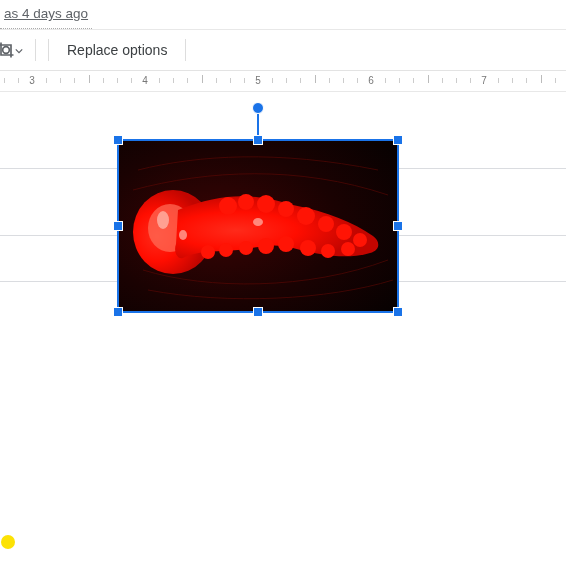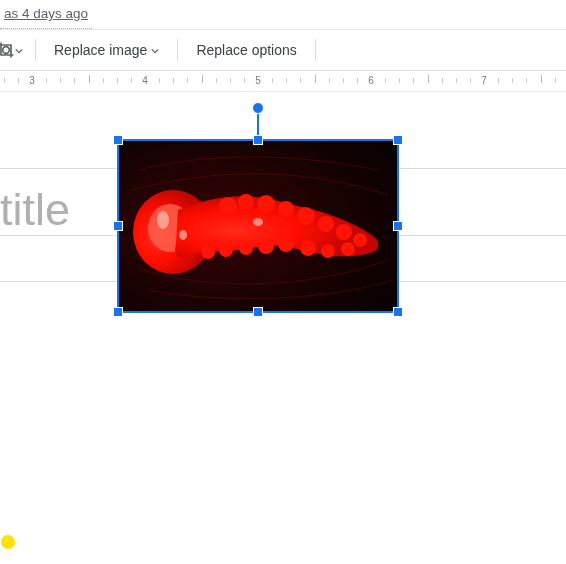--- a/index.html
+++ b/index.html
@@ -217,28 +217,20 @@
         <circle cx="12" cy="12" r="4" stroke="#5f6368" stroke-width="2"></circle>
       </svg>
     </span>
     <span style="margin-left:-1px;">
       <svg width="8" height="8" viewBox="0 0 10 10">
           <path d="M1 3 L5 7 L9 3" stroke="#5f6368" stroke-width="1.5" fill="none"></path>
         </svg>
     </span>
   </div>
   <div class="sep"></div>
-  <div class="btn">
-    <span>Replace image</span>
-    <span class="dropdown-caret">
-      <svg width="8" height="8" viewBox="0 0 10 10">
-          <path d="M1 3 L5 7 L9 3" stroke="#5f6368" stroke-width="1.5" fill="none"></path>
-        </svg>
-    </span>
-  </div>
   <div class="sep"></div>
   <div class="btn">
     <span>Replace options</span>
   </div>
   <div class="sep"></div>
 </div>
 
 
 <div class="ruler">
 
@@ -283,21 +275,20 @@
     <div class="tick small" style="left: 554.625px;"></div>
     <div class="tick small" style="left: 17.875px;"></div>
     <div class="tick small" style="left: 3.75px;"></div>
   </div>
 
 
 <div class="canvas">
   <div class="placeholder-box">
     <div class="inner"></div>
   </div>
-  <div class="placeholder-text">title</div>
 
   <div class="sel-wrap">
     <div class="rot-line"></div>
     <div class="rot-handle"></div>
     <div class="sel-image">
       <svg width="280" height="172" viewBox="0 0 280 172" preserveAspectRatio="none">
         <defs>
           <radialGradient id="bg" cx="35%" cy="50%" r="80%">
             <stop offset="0%" stop-color="#3a0404"></stop>
             <stop offset="55%" stop-color="#1a0202"></stop>

